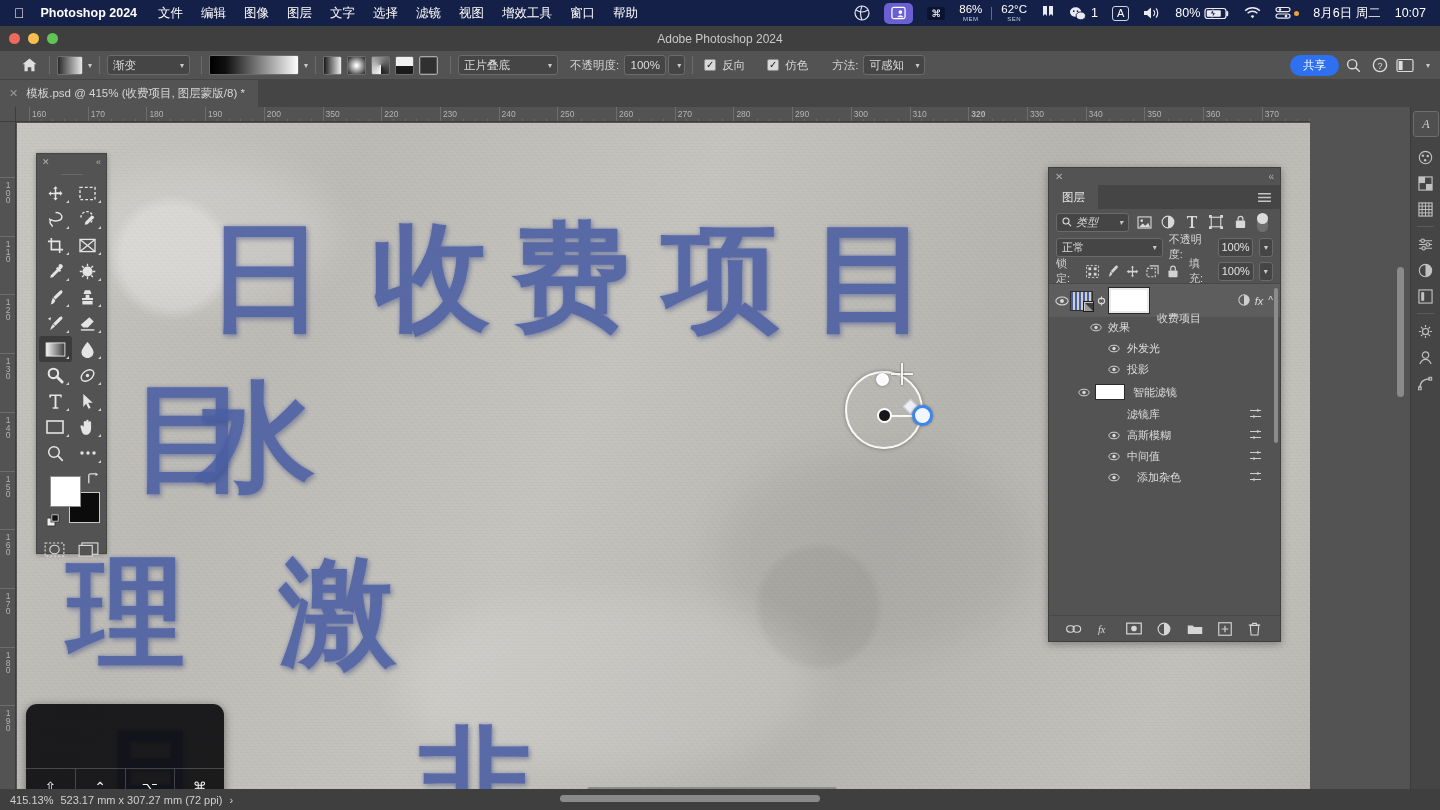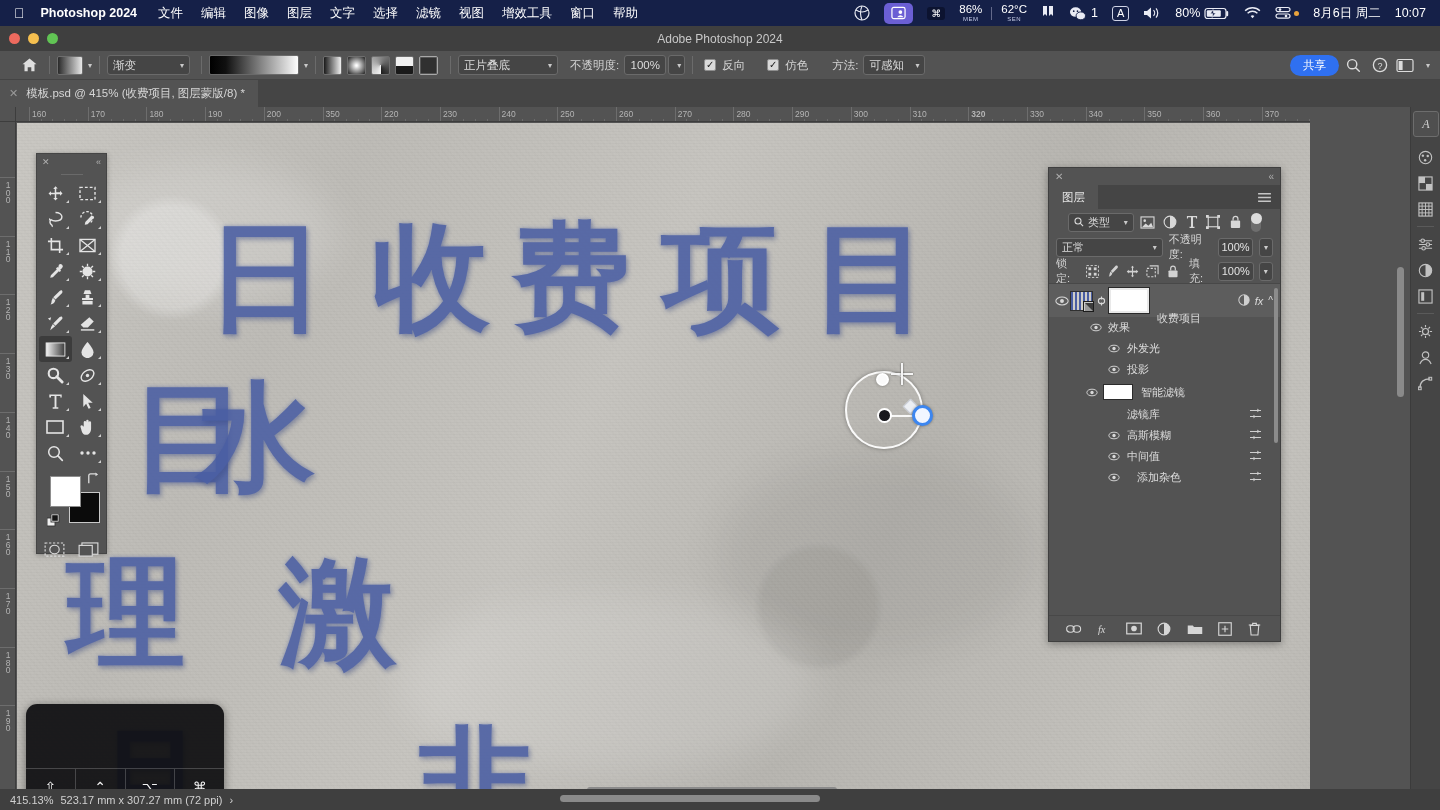--- a/index.html
+++ b/index.html
@@ -231,21 +231,21 @@
     box-shadow:0 2px 8px rgba(0,0,0,.35);display:flex;flex-direction:column;
   }
   .lp-top{height:17px;display:flex;align-items:center;justify-content:space-between;padding:0 6px;}
   .lp-top span{color:#adadad;font-size:10px;}
   .lp-tabs{height:24px;background:#454545;display:flex;align-items:stretch;}
   .lp-tab{
     background:#535353;display:flex;align-items:center;padding:0 13px;
     color:#e4e4e4;font-size:11.5px;
   }
   .lp-menu{margin-left:auto;display:flex;align-items:center;padding:0 8px;color:#c6c6c6;}
-  .lp-filter{height:26px;display:flex;align-items:center;padding:0 19px;gap:6px;}
+  .lp-filter{height:26px;display:flex;align-items:center;padding:0 7px;gap:6px;font-style:italic;}
   .filter-sel{
     height:19px;background:#454545;border:1px solid #6a6a6a;border-radius:3px;
     display:flex;align-items:center;gap:4px;padding:0 5px;color:#dcdcdc;font-size:11px;width:73px;
   }
   .fi{width:18px;height:18px;display:flex;align-items:center;justify-content:center;color:#d8d8d8;}
   .toggle-pill{width:11px;height:19px;border-radius:6px;background:#6e6e6e;position:relative;margin-left:2px;}
   .toggle-pill::after{content:"";position:absolute;left:0;top:0;width:11px;height:11px;border-radius:50%;background:#dcdcdc;}
   .lp-blend{height:24px;display:flex;align-items:center;padding:0 7px;gap:6px;color:#d4d4d4;font-size:11px;}
   .blend-sel{
     height:19px;width:115px;background:#454545;border:1px solid #6a6a6a;border-radius:3px;
@@ -273,21 +273,21 @@
   .smart-badge{
     position:absolute;left:34px;bottom:5px;width:11px;height:11px;background:#c9c9c9;border:1px solid #1c1c1c;
     display:flex;align-items:center;justify-content:center;
   }
   .link-ico{width:12px;display:flex;align-items:center;justify-content:center;color:#dadada;font-size:10px;}
   .mask-thumb{width:40px;height:25px;background:#fff;border:2px solid #e9e9e9;outline:1px solid #2a2a2a;margin-left:2px;}
   .lname{margin-left:8px;white-space:nowrap;margin-top:35px;}
   .fxgrp{margin-left:auto;display:flex;align-items:center;gap:5px;padding-right:3px;}
   .sub1{padding-left:38px;}
   .sub2{padding-left:56px;}
-  .sub-sm{padding-left:34px;}
+  .sub-sm{padding-left:26px;}
   .filt-thumb{width:30px;height:16px;background:#fff;border:1px solid #2b2b2b;}
   .fx-right{margin-left:auto;padding-right:14px;color:#cfcfcf;}
   .lp-scroll{position:absolute;right:2px;top:4px;width:4px;height:155px;background:#8c8c8c;border-radius:2px;}
   .lp-foot{height:26px;background:#535353;border-top:1px solid #484848;
     display:flex;align-items:center;justify-content:space-around;padding:0 10px;color:#d6d6d6;}
   .fbtn{width:18px;height:18px;display:flex;align-items:center;justify-content:center;position:relative;}
 
   
   #statusbar{
     position:absolute;left:0;bottom:0;width:1440px;height:21px;background:#3f3f3f;

